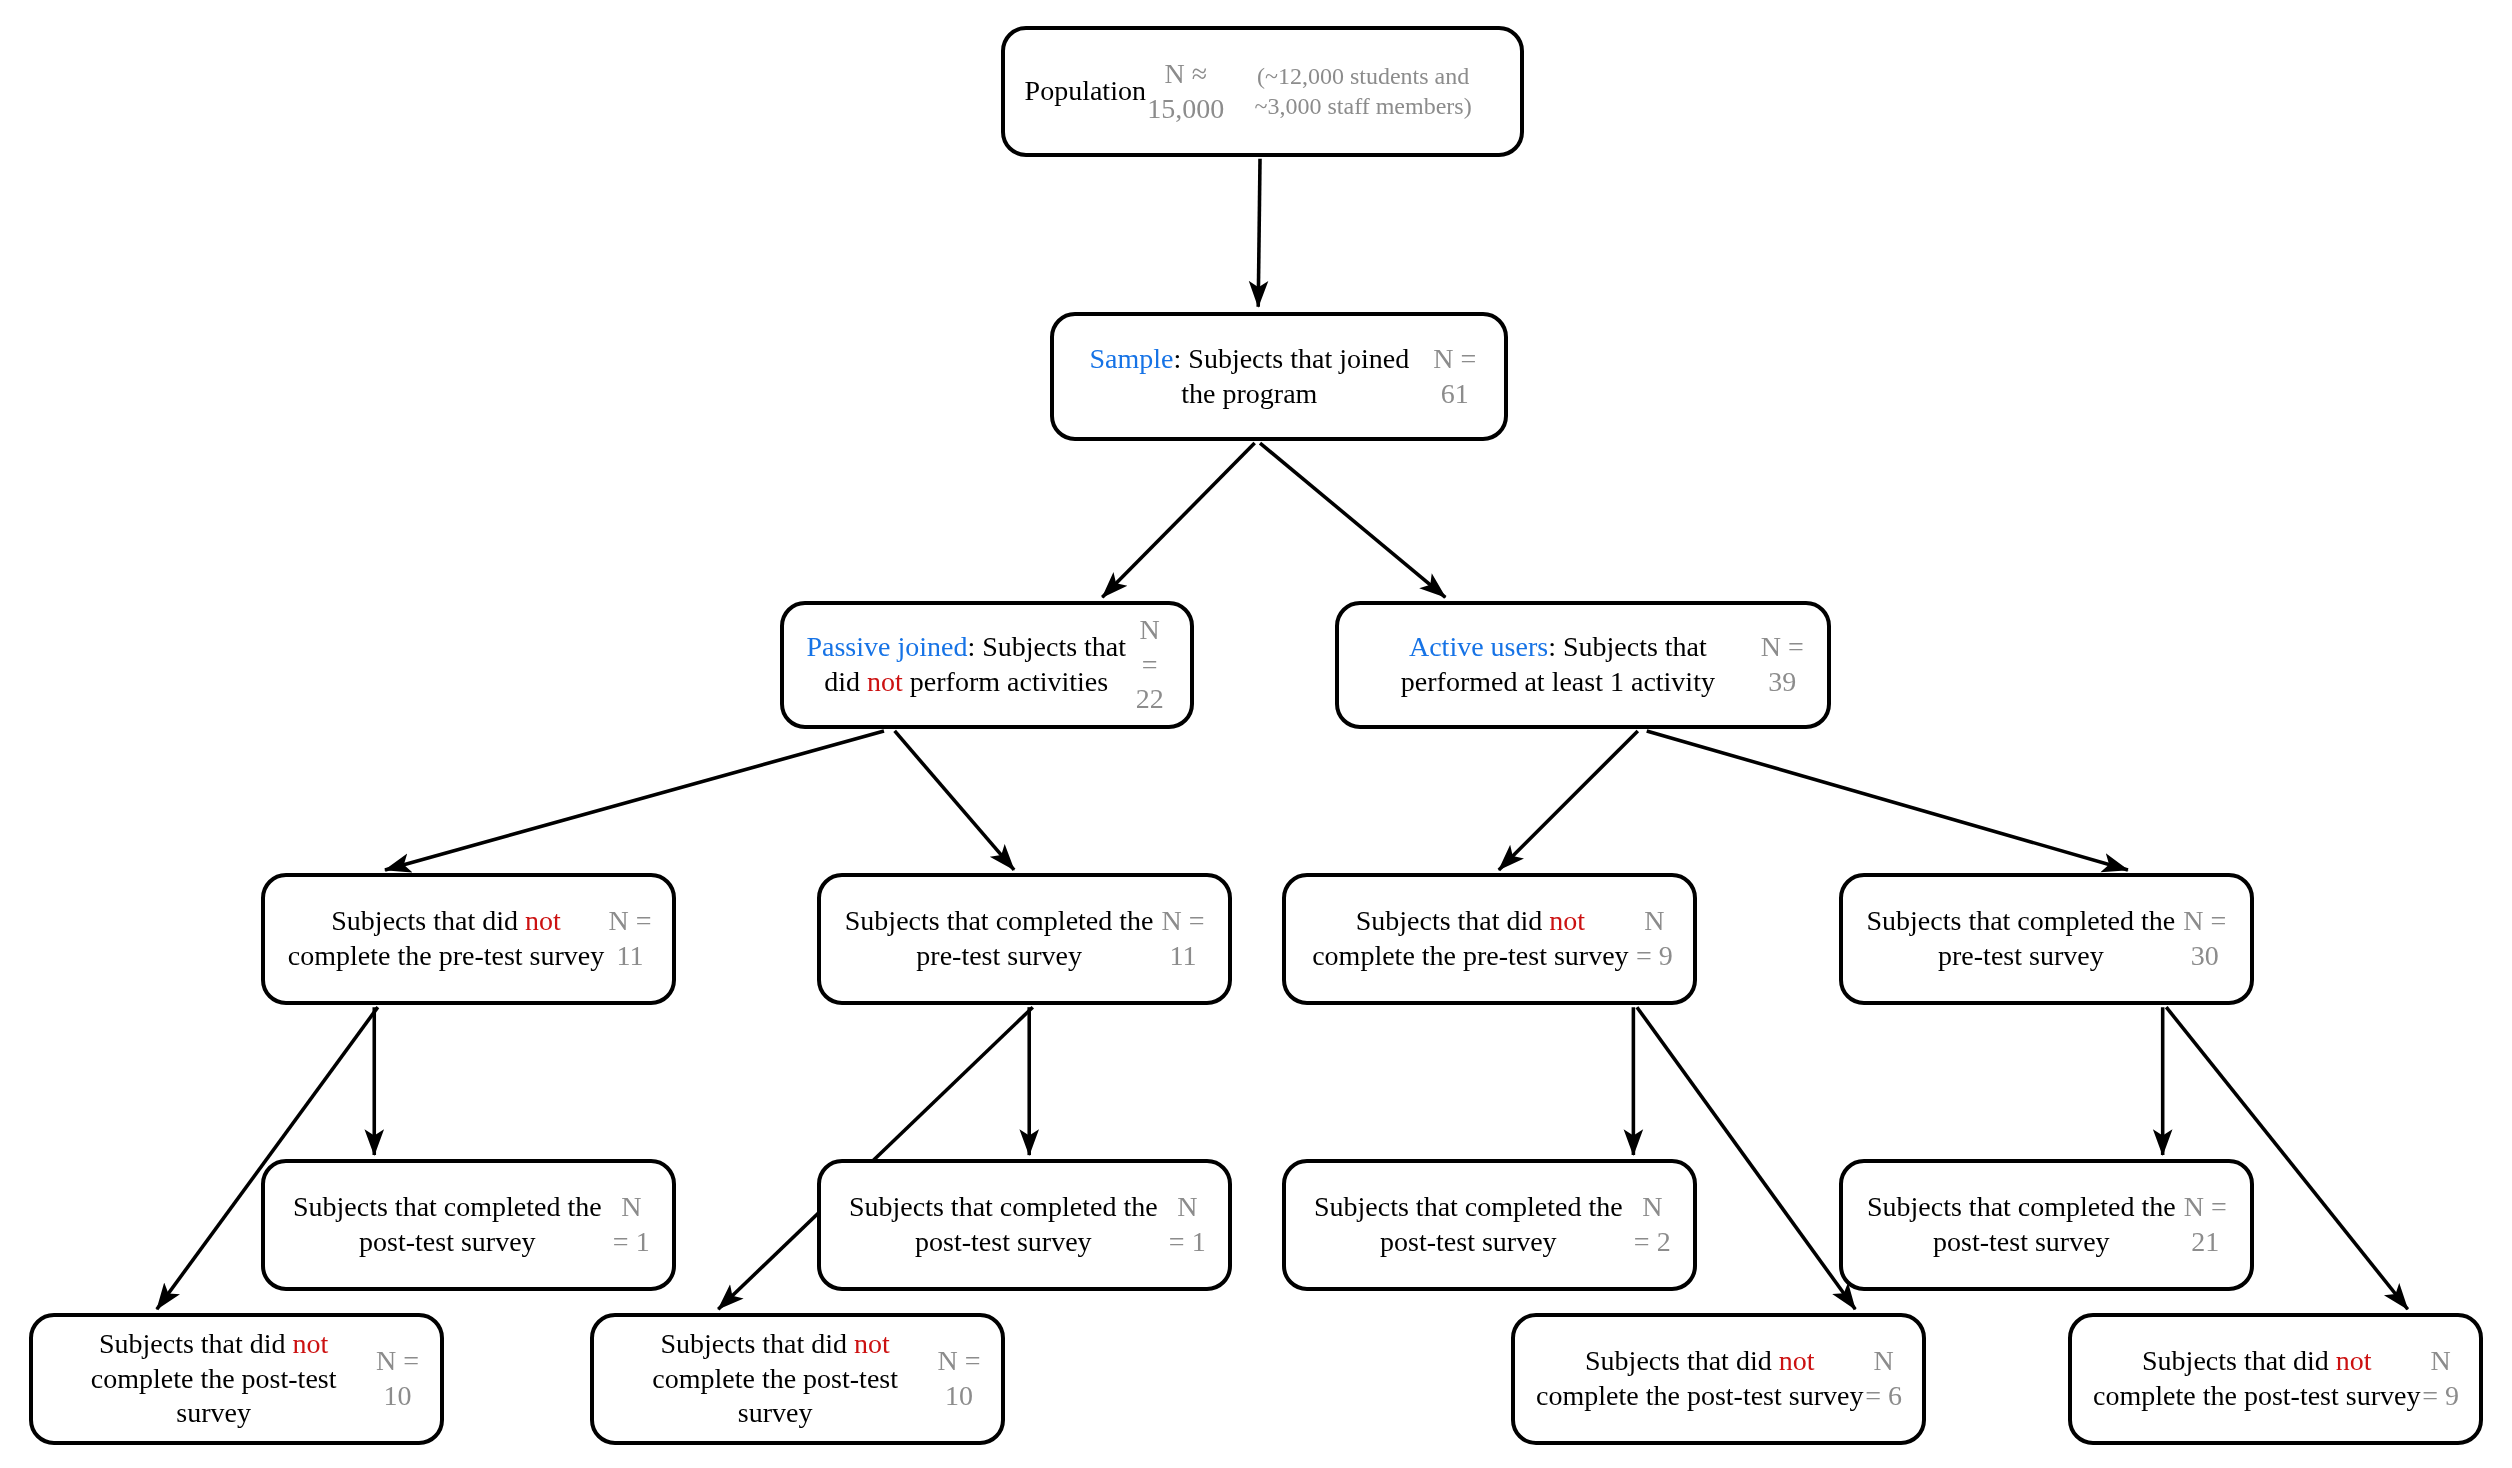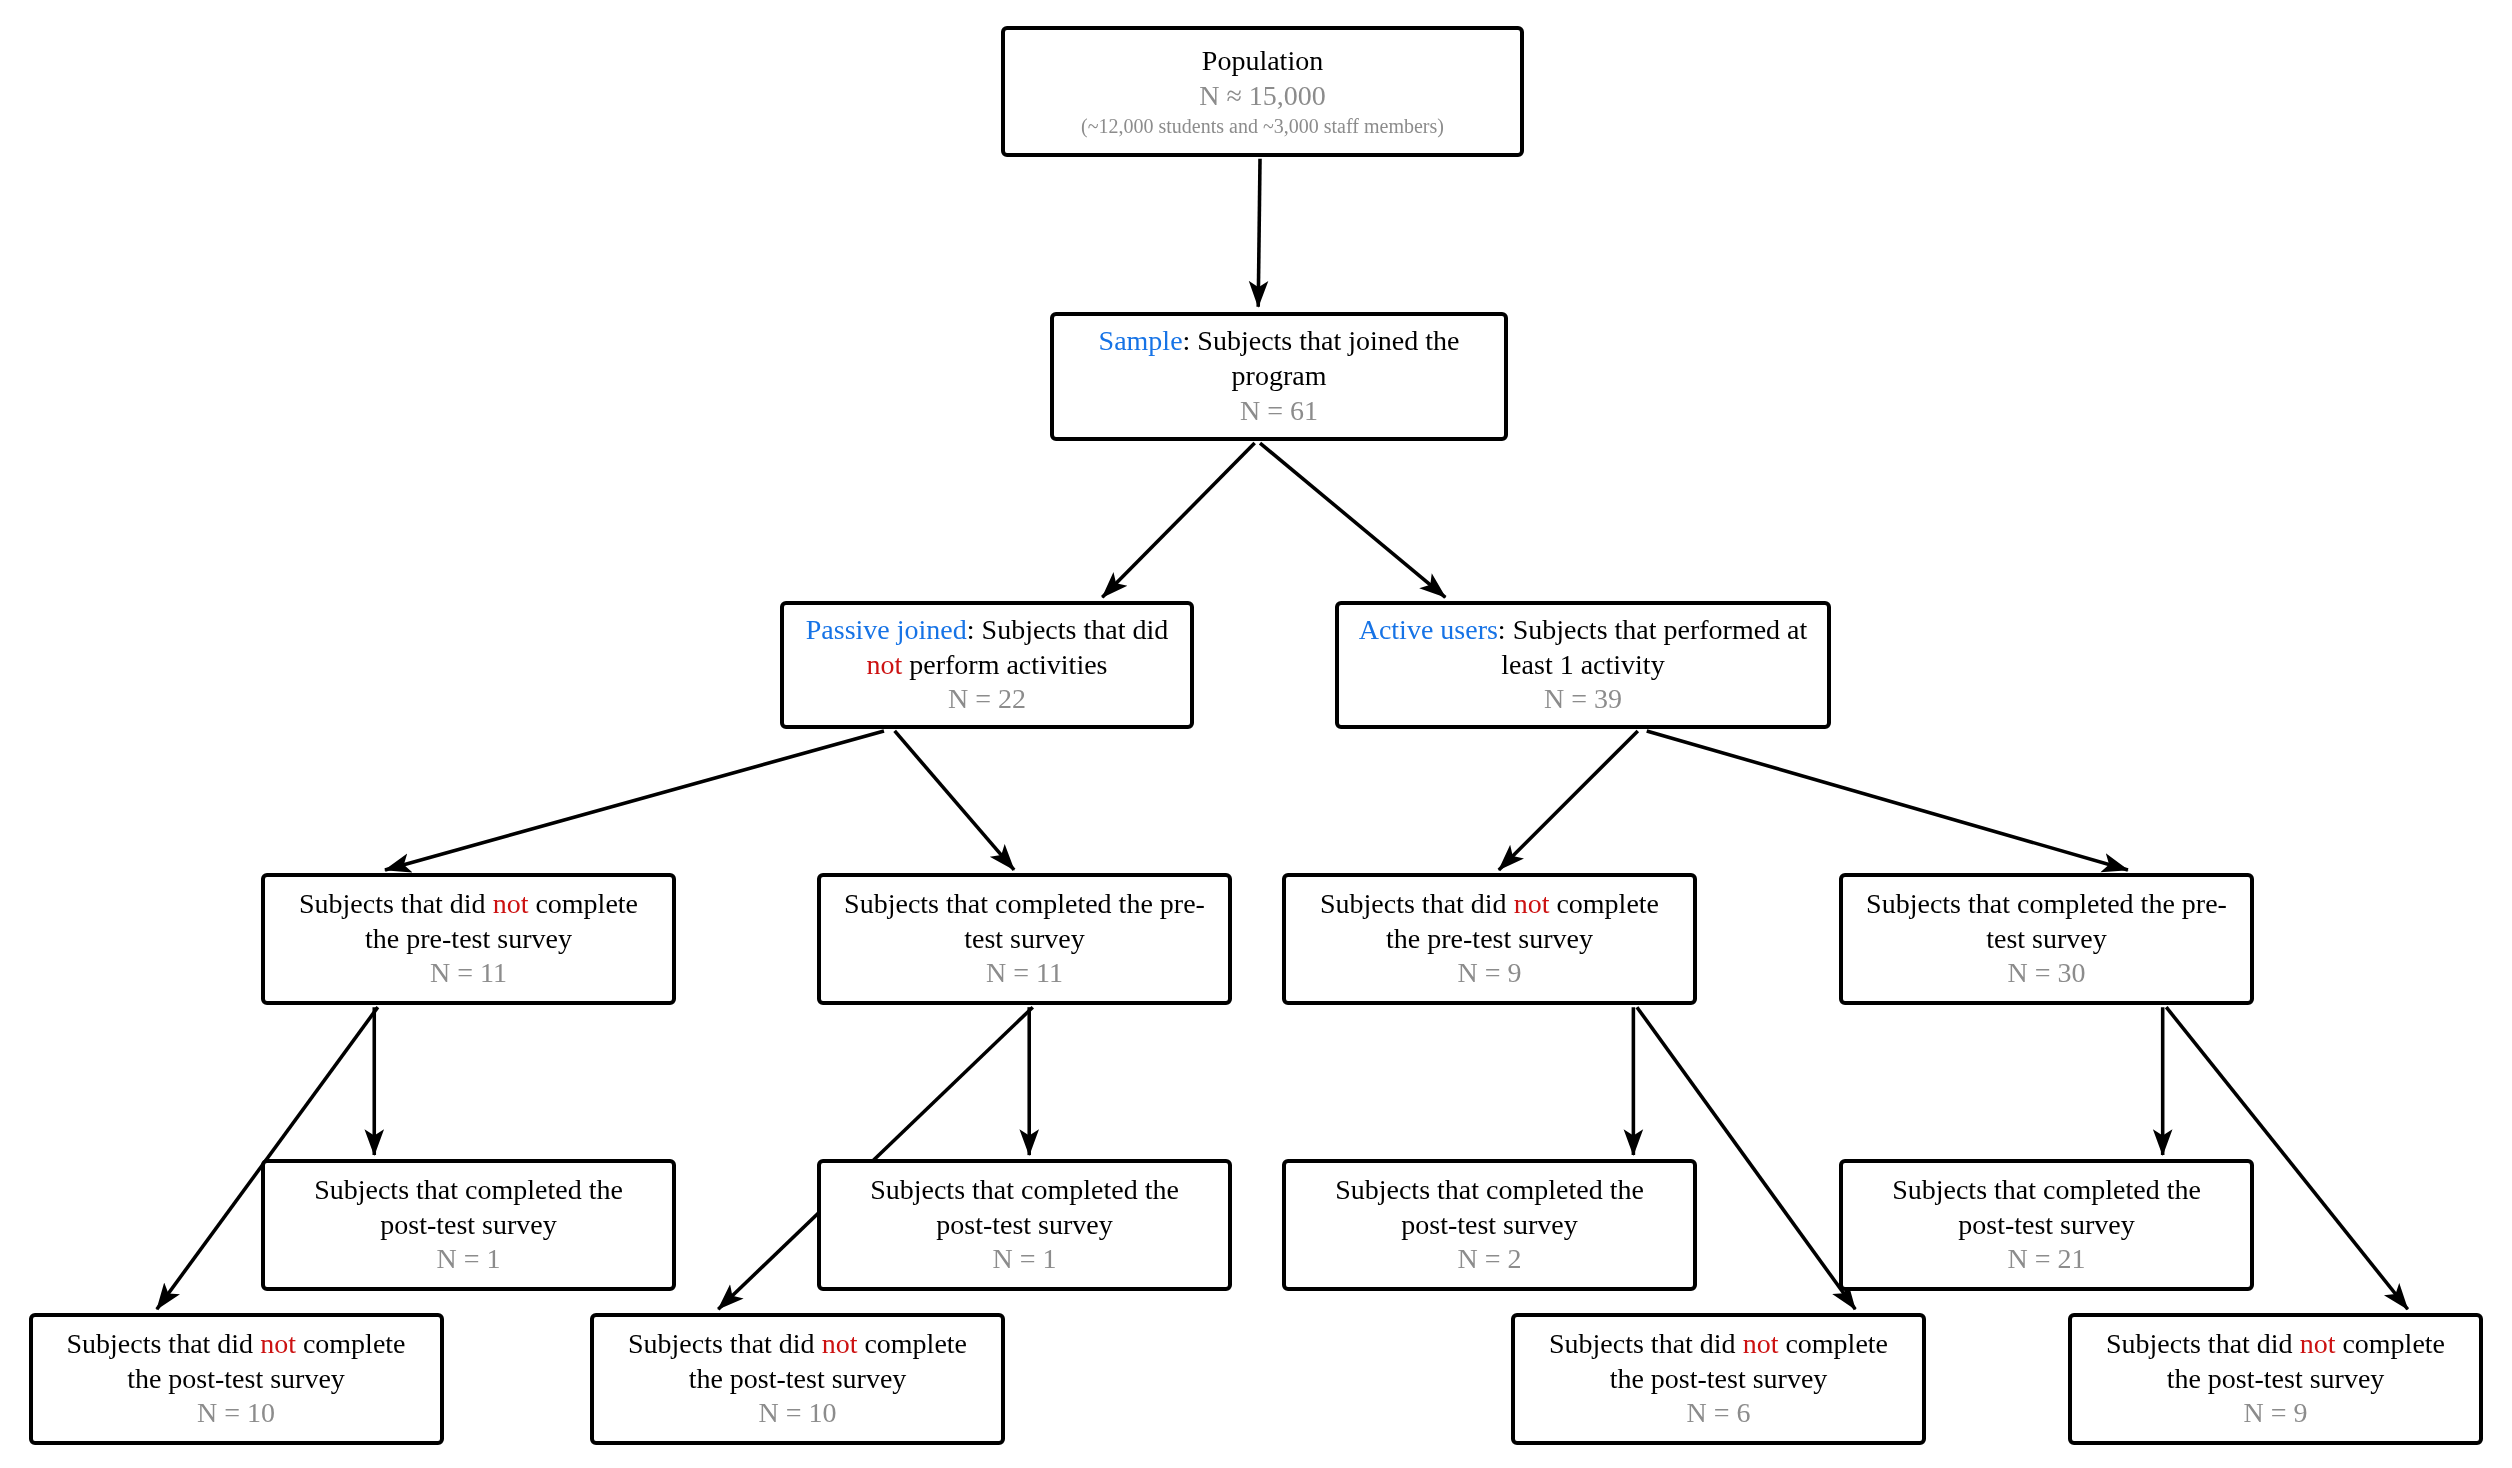--- a/index.html
+++ b/index.html
@@ -16,29 +16,29 @@
     font-family:"Liberation Serif","DejaVu Serif",serif;
     overflow:hidden;
   }
   #arrows{position:absolute;left:0;top:0;z-index:0;}
   #arrows line{stroke:var(--ink);stroke-width:4;}
   .node{
     position:absolute;z-index:1;
     box-sizing:border-box;
     background:#ffffff;
     border:4.5px solid var(--ink);
-    border-radius:6px;
-    display:flex;flex-direction:column;
+    border-radius:25px;
+    display:flex;flex-direction:row;
     align-items:center;justify-content:center;
     text-align:center;
     font-size:28px;line-height:1.24;color:var(--ink);
     padding:5.3px 19.6px;
   }
   .node .n{color:var(--gray);}
-  .node .note{color:var(--gray);font-size:20px;}
+  .node .note{color:var(--gray);font-size:24px;}
   .label{color:var(--blue);}
   .neg{color:var(--red);}
 </style>
 </head>
 <body>
 
 <div id="canvas">
 
   <svg id="arrows" width="2512" height="1469" viewBox="0 0 2819 1648">
     <defs>

